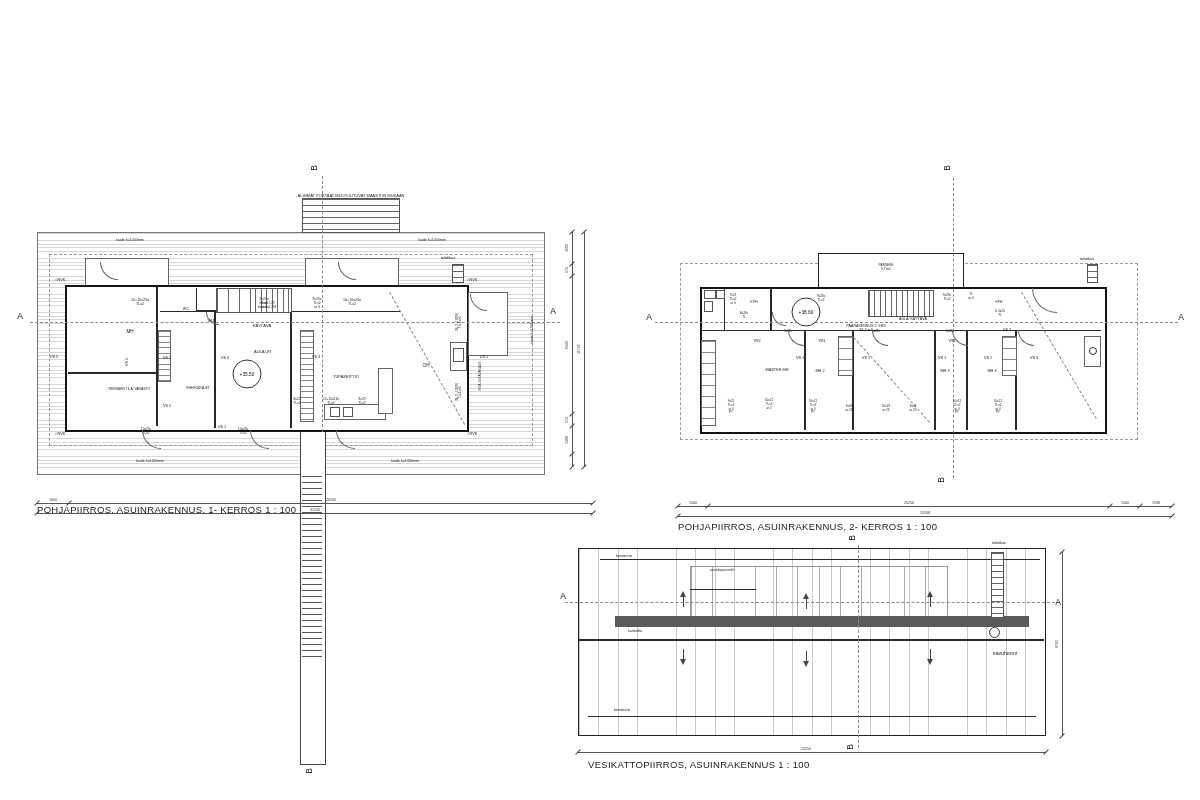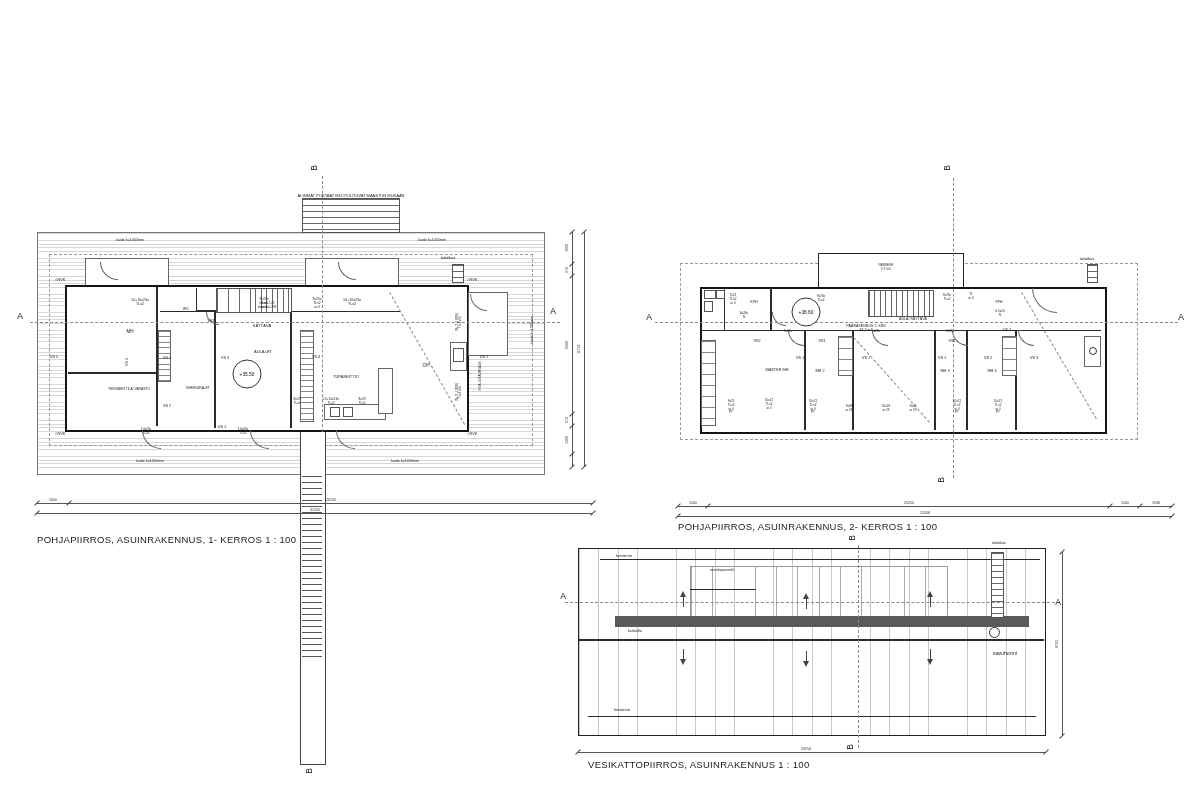--- a/index.html
+++ b/index.html
@@ -123,21 +123,21 @@
   <div class="a band" style="left:615px;top:616px;width:414px;height:11px"></div>
   <div class="a trh" style="left:991px;top:552px;width:11px;height:64px"></div>
   <div class="a circ" style="left:989px;top:627px;width:9px;height:9px"></div>
   <div class="arr up" style="left:683px;top:594px"></div>
   <div class="arr up" style="left:806px;top:596px"></div>
   <div class="arr up" style="left:930px;top:594px"></div>
   <div class="arr dn" style="left:683px;top:649px"></div>
   <div class="arr dn" style="left:806px;top:651px"></div>
   <div class="arr dn" style="left:930px;top:649px"></div>
 
-  <div class="cap" style="left:37px;top:534px">POHJAPIIRROS, ASUINRAKENNUS, 1- KERROS  1 : 100</div>
+  <div class="cap" style="left:37px;top:504px">POHJAPIIRROS, ASUINRAKENNUS, 1- KERROS  1 : 100</div>
   <div class="cap" style="left:678px;top:521px">POHJAPIIRROS, ASUINRAKENNUS, 2- KERROS  1 : 100</div>
   <div class="cap" style="left:588px;top:759px">VESIKATTOPIIRROS, ASUINRAKENNUS    1 : 100</div>
 
   <div id="gen" class="a" style="left:0;top:0;width:1200px;height:800px">
       <div class="sline-h" style="left: 30px; top: 322px; width: 530px;"></div>
       <div class="sline-h" style="left: 655px; top: 322px; width: 523px;"></div>
       <div class="sline-h" style="left: 565px; top: 602px; width: 495px;"></div>
       <div class="sline-v" style="left: 322px; top: 176px; height: 256px;"></div>
       <div class="sline-v" style="left: 953px; top: 178px; height: 300px;"></div>
       <div class="sline-v" style="left: 858px; top: 545px; height: 203px;"></div>

